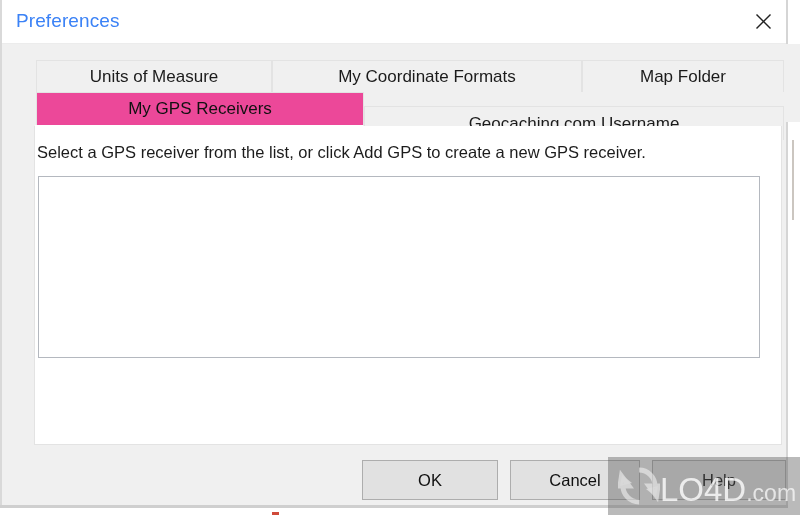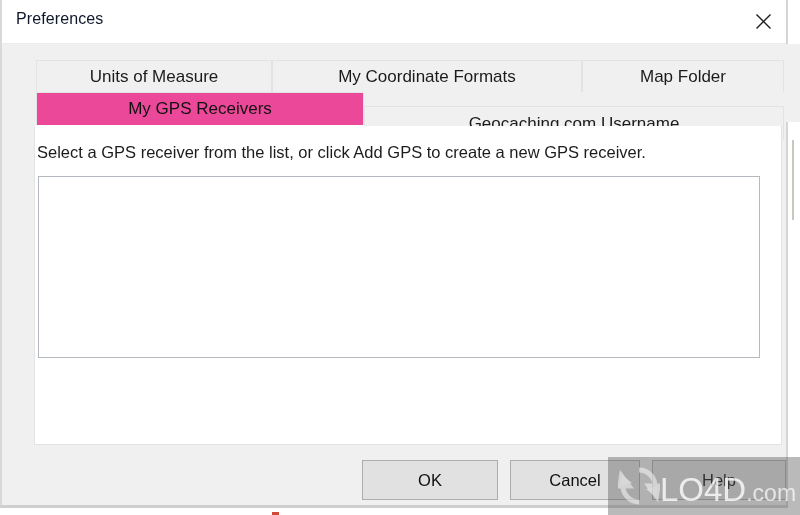--- a/index.html
+++ b/index.html
@@ -69,22 +69,22 @@
     position: absolute;
     left: 2px; top: 0;
     width: 784px; height: 44px;
     background: #ffffff;
     border-bottom: 1px solid #ececec;
     box-sizing: border-box;
   }
   .title-text {
     position: absolute;
     left: 14px; top: 10px;
-    font-size: 16px;
-    color: #0f172a;
+    font-size: 19px;
+    color: #3b82f6;
     letter-spacing: 0.1px;
     white-space: nowrap;
   }
   .close-btn {
     position: absolute;
     right: 0px; top: 0px;
     width: 46px; height: 43px;
     display: flex;
     align-items: center;
     justify-content: center;

